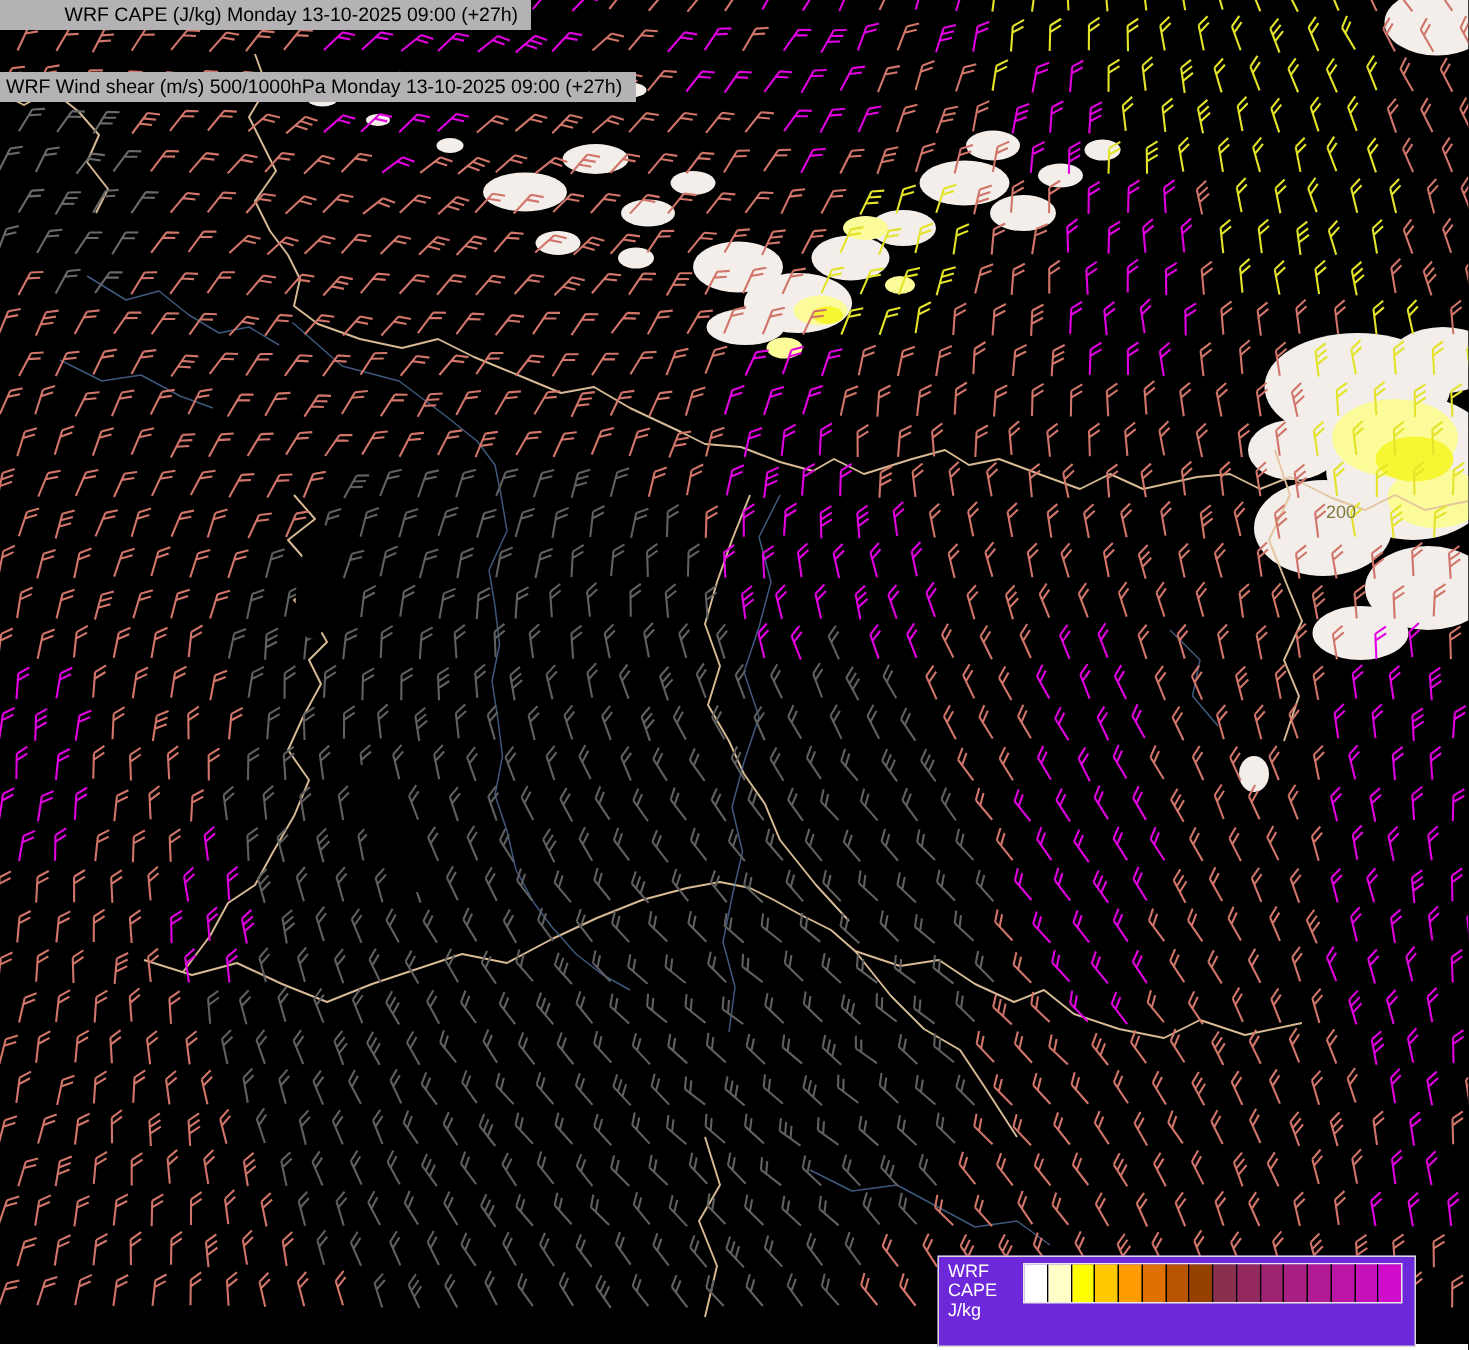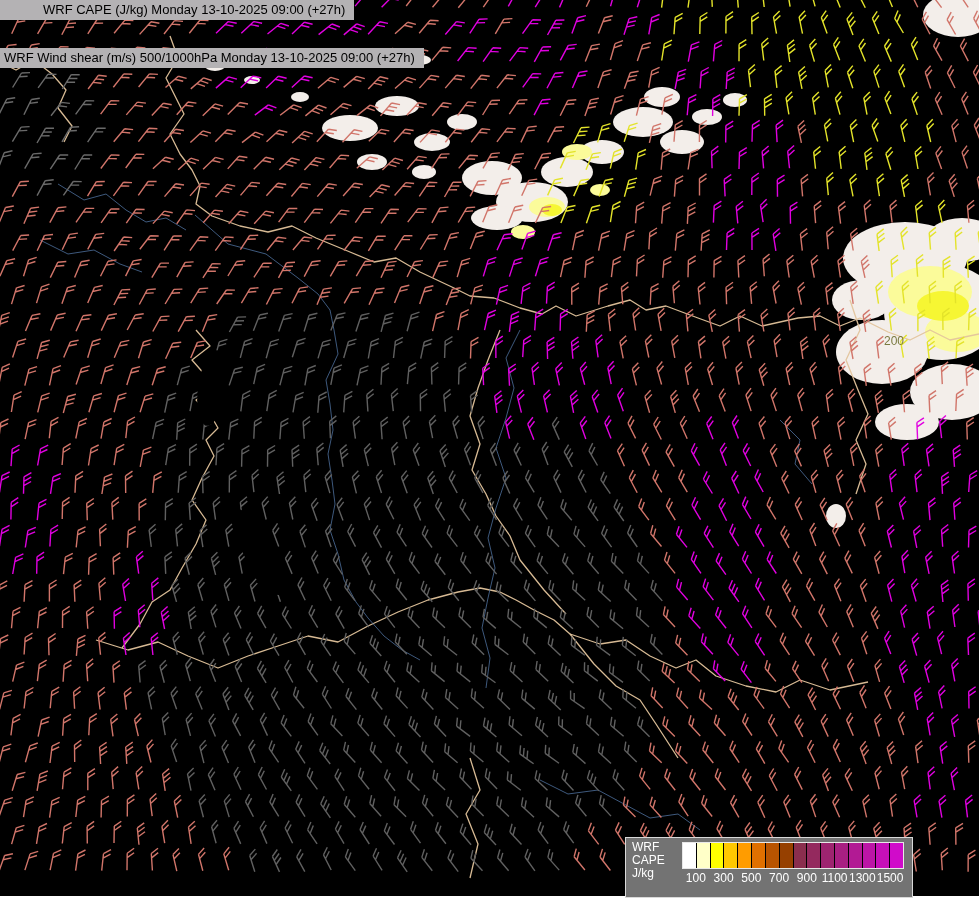--- a/index.html
+++ b/index.html
@@ -4,21 +4,21 @@
 <style>
   html,body{margin:0;padding:0;background:#000;}
   #stage{position:relative;width:979px;height:900px;overflow:hidden;background:#000;
          font-family:"Liberation Sans",sans-serif;}
   #map-svg{position:absolute;left:0;top:0;}
   .title-bar{position:absolute;left:0;background:#b4b2b4;color:#000;
              font-size:13px;line-height:14px;padding:3px 9px 3px 4px;white-space:nowrap;z-index:20;}
   #title1{top:0;padding-left:43px;}
   #title2{top:12px;margin-top:36px;}
   #bottom-strip{position:absolute;left:0;bottom:0;width:100%;height:4px;background:#ffffff;z-index:5;}
-  .legend{position:absolute;left:625px;top:837px;width:288px;height:61px;background:#737373;
+  .legend{position:absolute;left:625px;top:837px;width:319px;height:61px;background:#6d28d9;
           border:1px solid #d9d9d9;box-sizing:border-box;display:flex;z-index:30;color:#fff;}
   .legend-title{width:50px;padding:3px 0 0 6px;font-size:12px;line-height:13px;}
   .legend-title div{white-space:nowrap;}
   .legend-scale{flex:1;margin:4px 8px 0 0;position:relative;}
   .legend-swatches{display:flex;height:25px;border:1px solid #e8e8e8;}
   .legend-swatches .cell{flex:1;border-right:1px solid #000;}
   .legend-swatches .cell:last-child{border-right:none;}
   .legend-values{position:relative;height:18px;margin-top:2px;}
   .legend-values span{position:absolute;transform:translateX(-50%);font-size:12px;color:#fff;white-space:nowrap;}
 </style>
@@ -1405,26 +1405,16 @@
           <div class="cell" style="background: rgb(150, 64, 0);"></div>
           <div class="cell" style="background: rgb(138, 46, 78);"></div>
           <div class="cell" style="background: rgb(148, 41, 94);"></div>
           <div class="cell" style="background: rgb(158, 36, 112);"></div>
           <div class="cell" style="background: rgb(168, 31, 130);"></div>
           <div class="cell" style="background: rgb(178, 26, 148);"></div>
           <div class="cell" style="background: rgb(188, 21, 166);"></div>
           <div class="cell" style="background: rgb(198, 16, 184);"></div>
           <div class="cell" style="background: rgb(208, 11, 202);"></div>
         </div>
-      <div class="legend-values" id="legend-values">
-          <span style="left: 6.25%;">100</span>
-          <span style="left: 18.75%;">300</span>
-          <span style="left: 31.25%;">500</span>
-          <span style="left: 43.75%;">700</span>
-          <span style="left: 56.25%;">900</span>
-          <span style="left: 68.75%;">1100</span>
-          <span style="left: 81.25%;">1300</span>
-          <span style="left: 93.75%;">1500</span>
-        </div>
     </div>
   </div>
 
 </div>
 
 </body></html>

